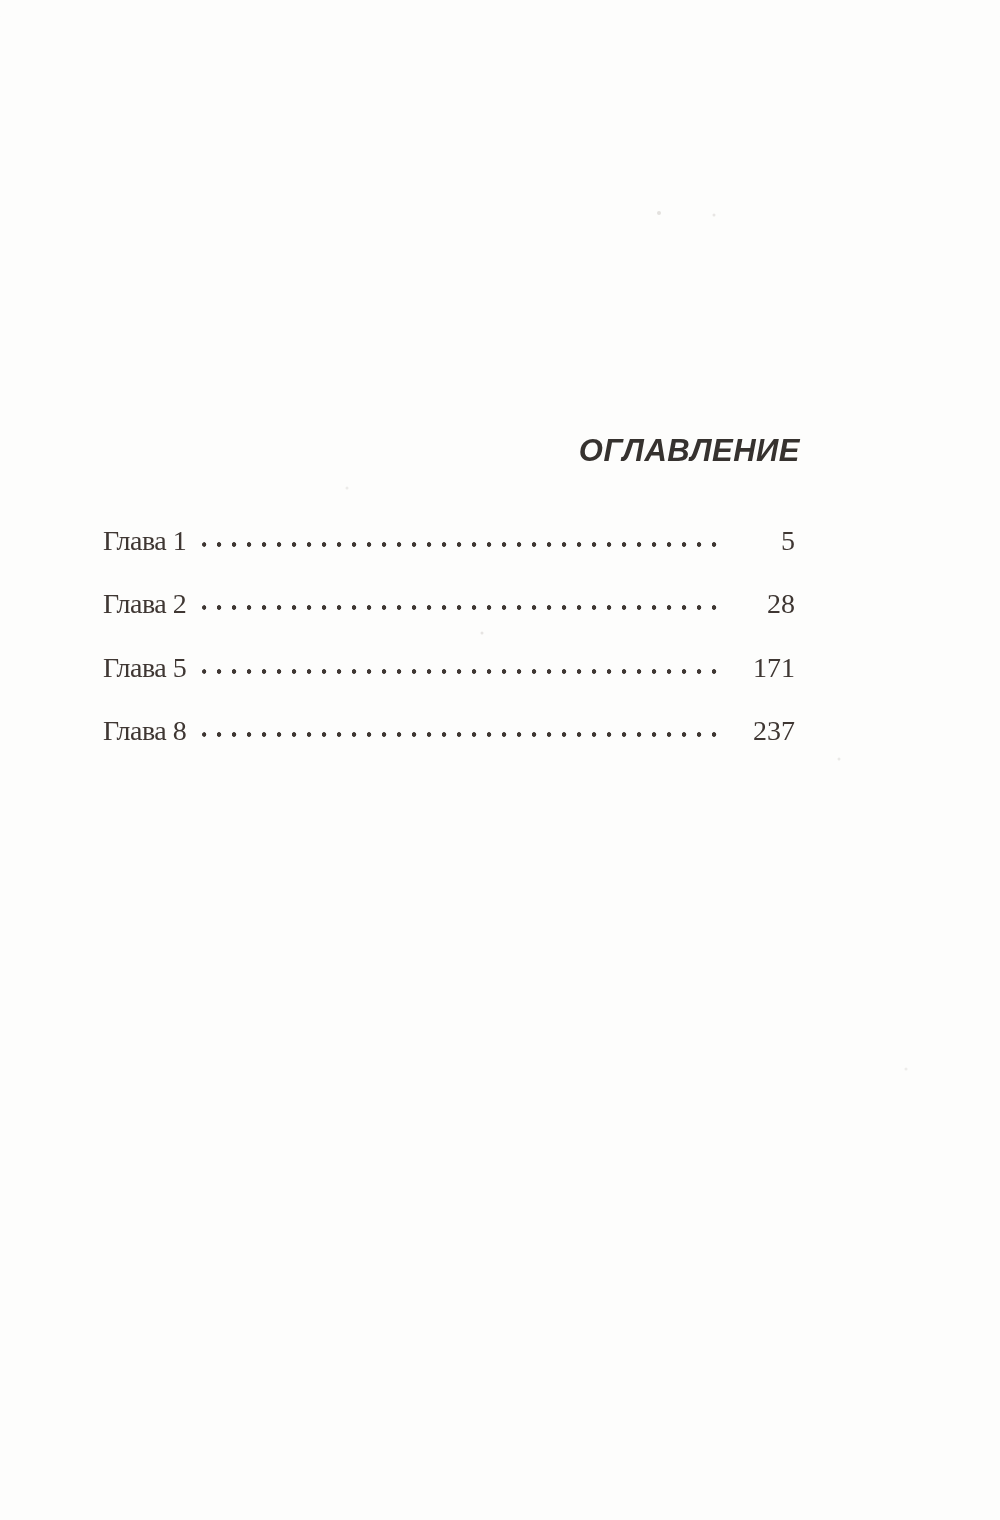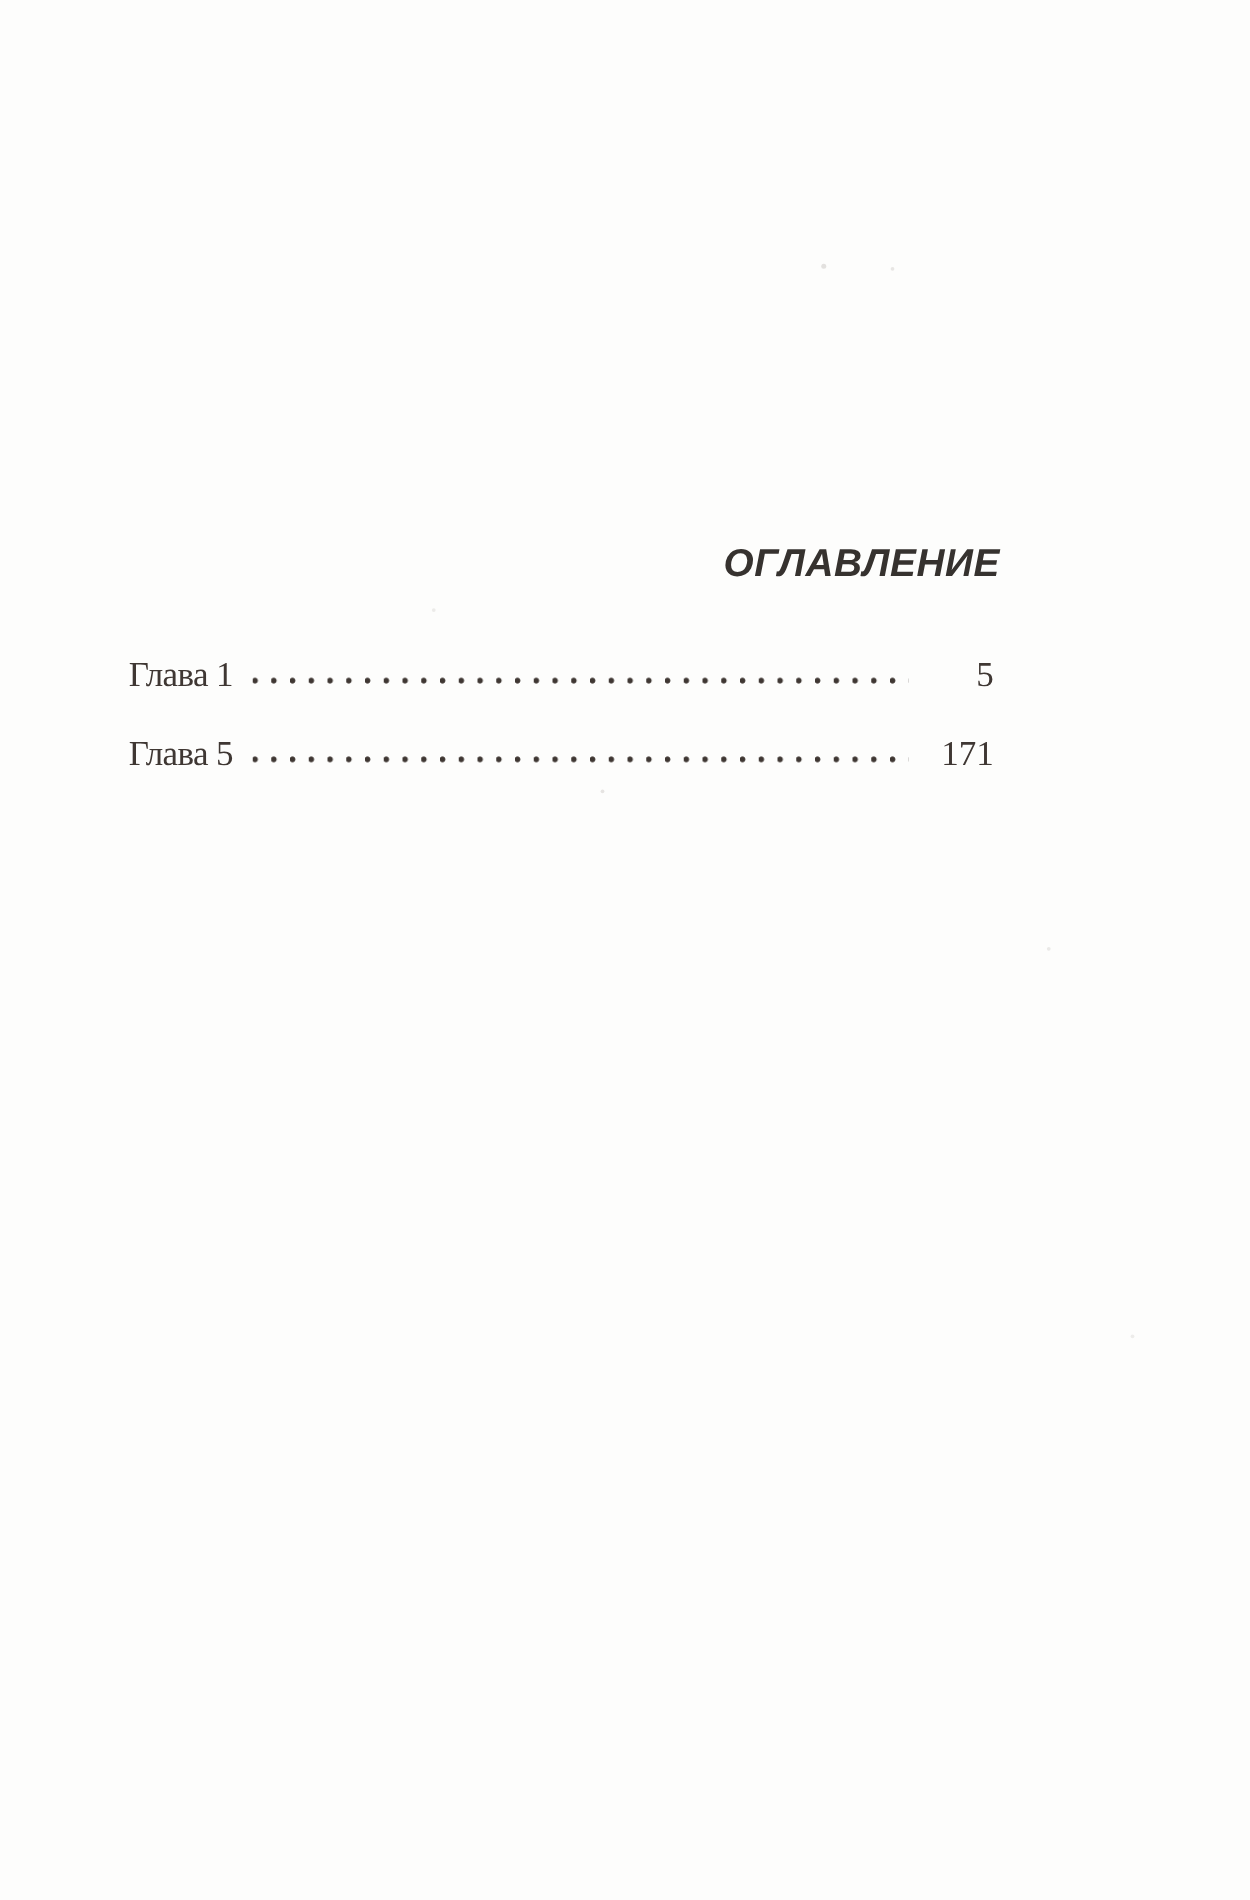--- a/index.html
+++ b/index.html
@@ -1,20 +1,20 @@
 <!DOCTYPE html>
 <html style="--ink: #3f3733; --title-ink: #36322f; --paper: #fdfdfc;"><head>
 <meta charset="utf-8">
 <style>
   :root {
     --ink: #3f3733;
     --title-ink: #36322f;
     --paper: #fdfdfc;
   }
-  * { margin: 0; padding: 0; box-sizing: border-box; }
+  * { margin: 0; padding: 0; box-sizing: border-box; border-radius: 18px; }
   html, body { width: 1000px; height: 1520px; }
   body {
     background: var(--paper);
     font-family: "Liberation Serif", "DejaVu Serif", serif;
     color: var(--ink);
     overflow: hidden;
   }
   .page {
     position: relative;
     width: 1000px;
@@ -90,27 +90,37 @@
   <h1 class="toc-title">ОГЛАВЛЕНИЕ</h1>
 
   <div class="toc-list">
 
     <div class="toc-row">
       <span class="chapter-label">Глава 1</span>
       <span class="leader"></span>
       <span class="page-number">5</span>
     </div>
 
+    <div class="toc-row">
+      <span class="chapter-label">Глава 2</span>
+      <span class="leader"></span>
+      <span class="page-number">28</span>
+    </div>
 
 
 
 
     <div class="toc-row">
       <span class="chapter-label">Глава 5</span>
       <span class="leader"></span>
       <span class="page-number">171</span>
     </div>
 
 
+    <div class="toc-row">
+      <span class="chapter-label">Глава 8</span>
+      <span class="leader"></span>
+      <span class="page-number">237</span>
+    </div>
 
 
   </div>
 </div>
 
 </body></html>

